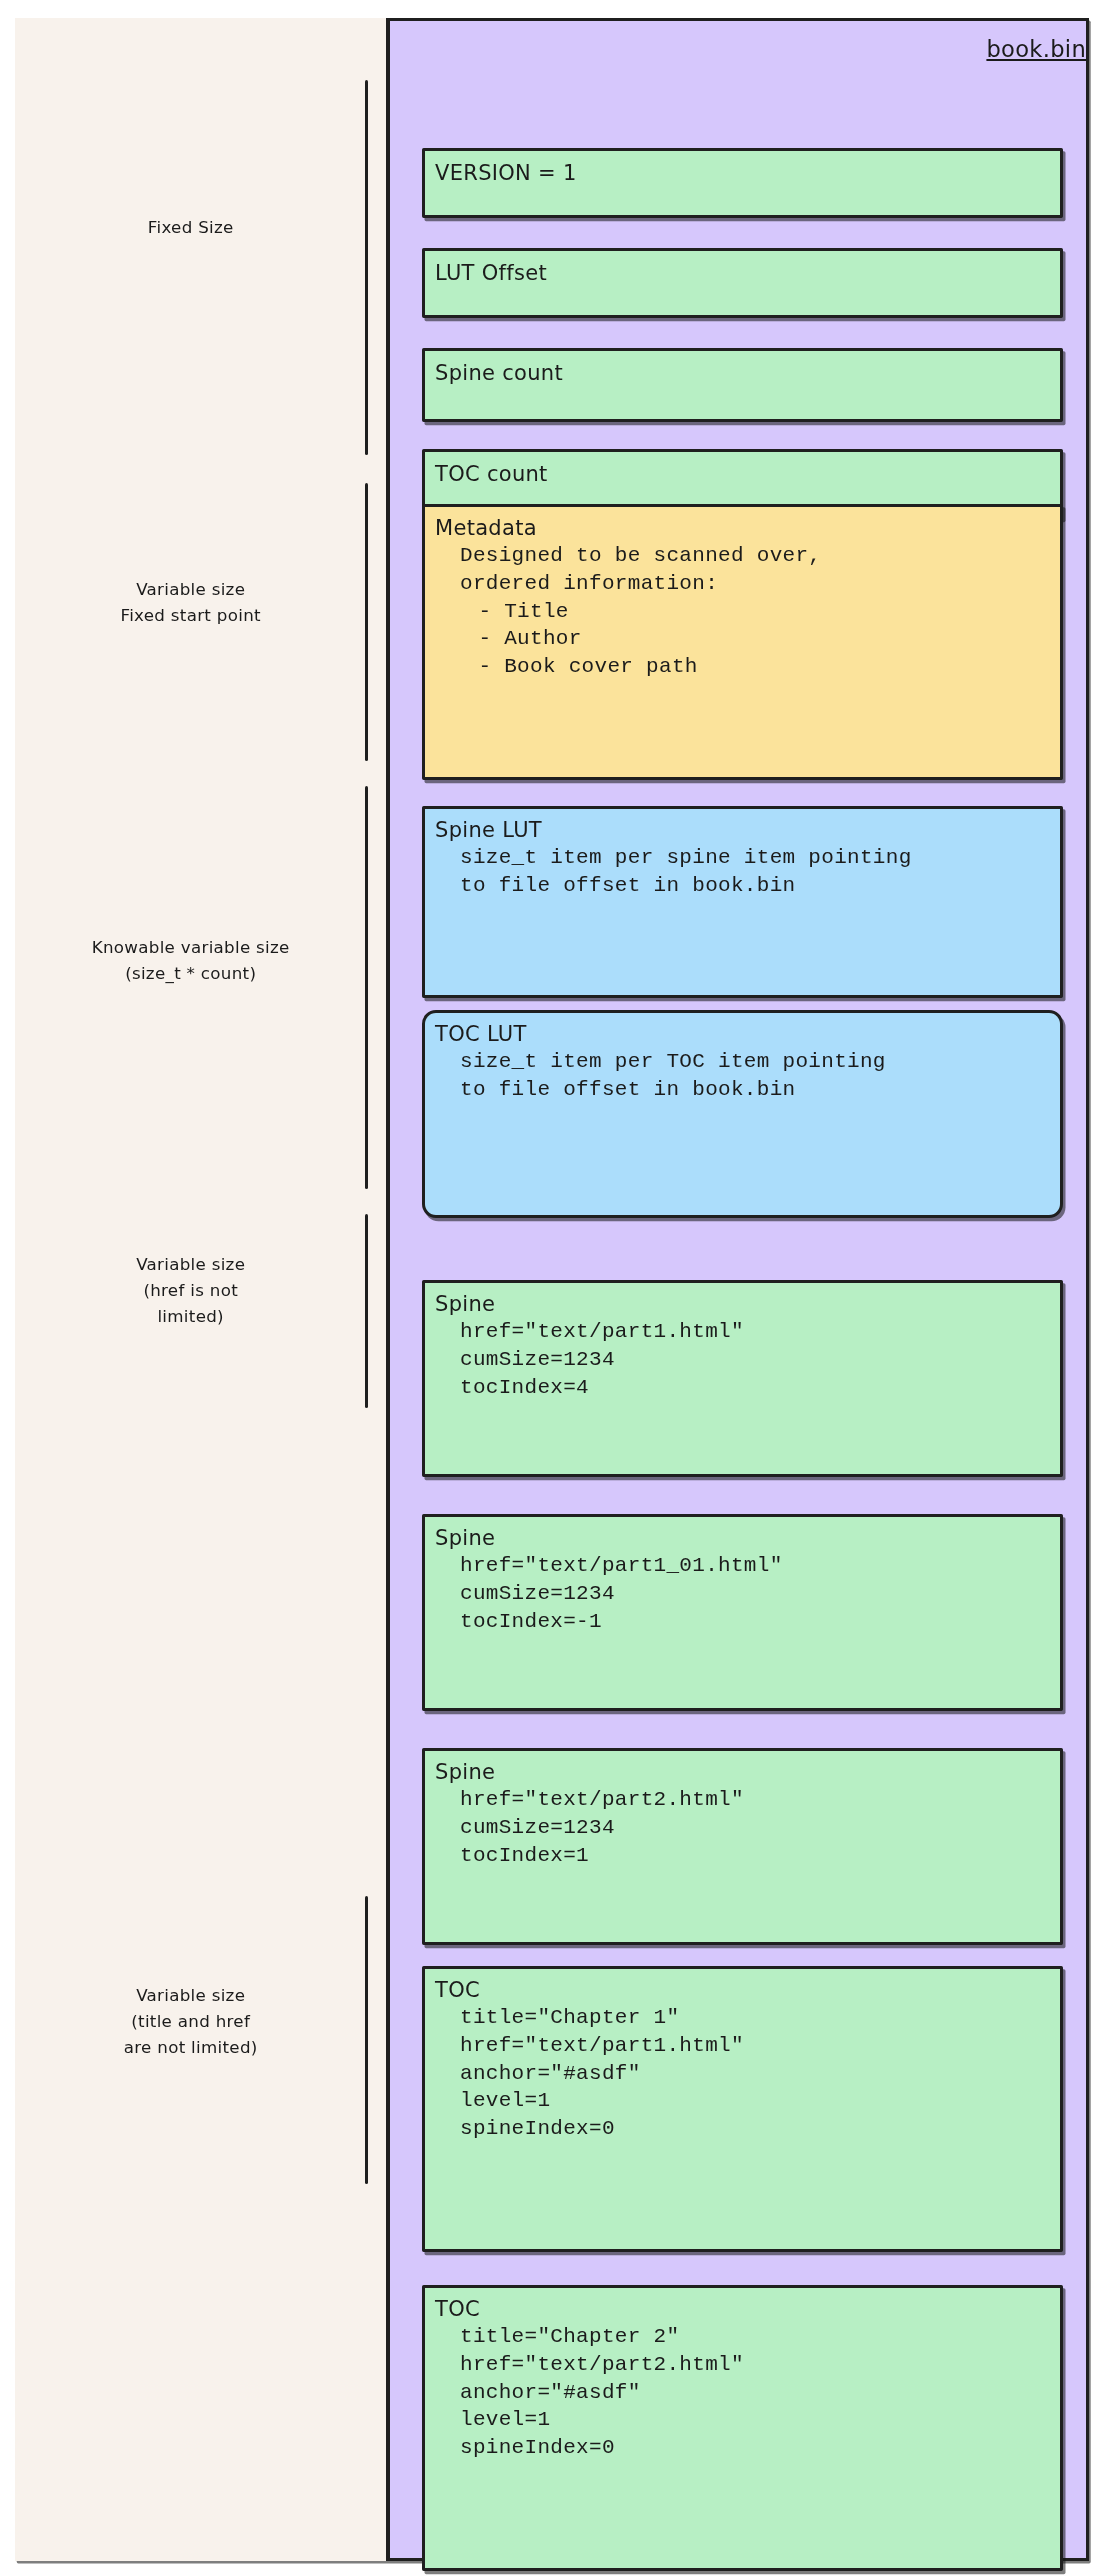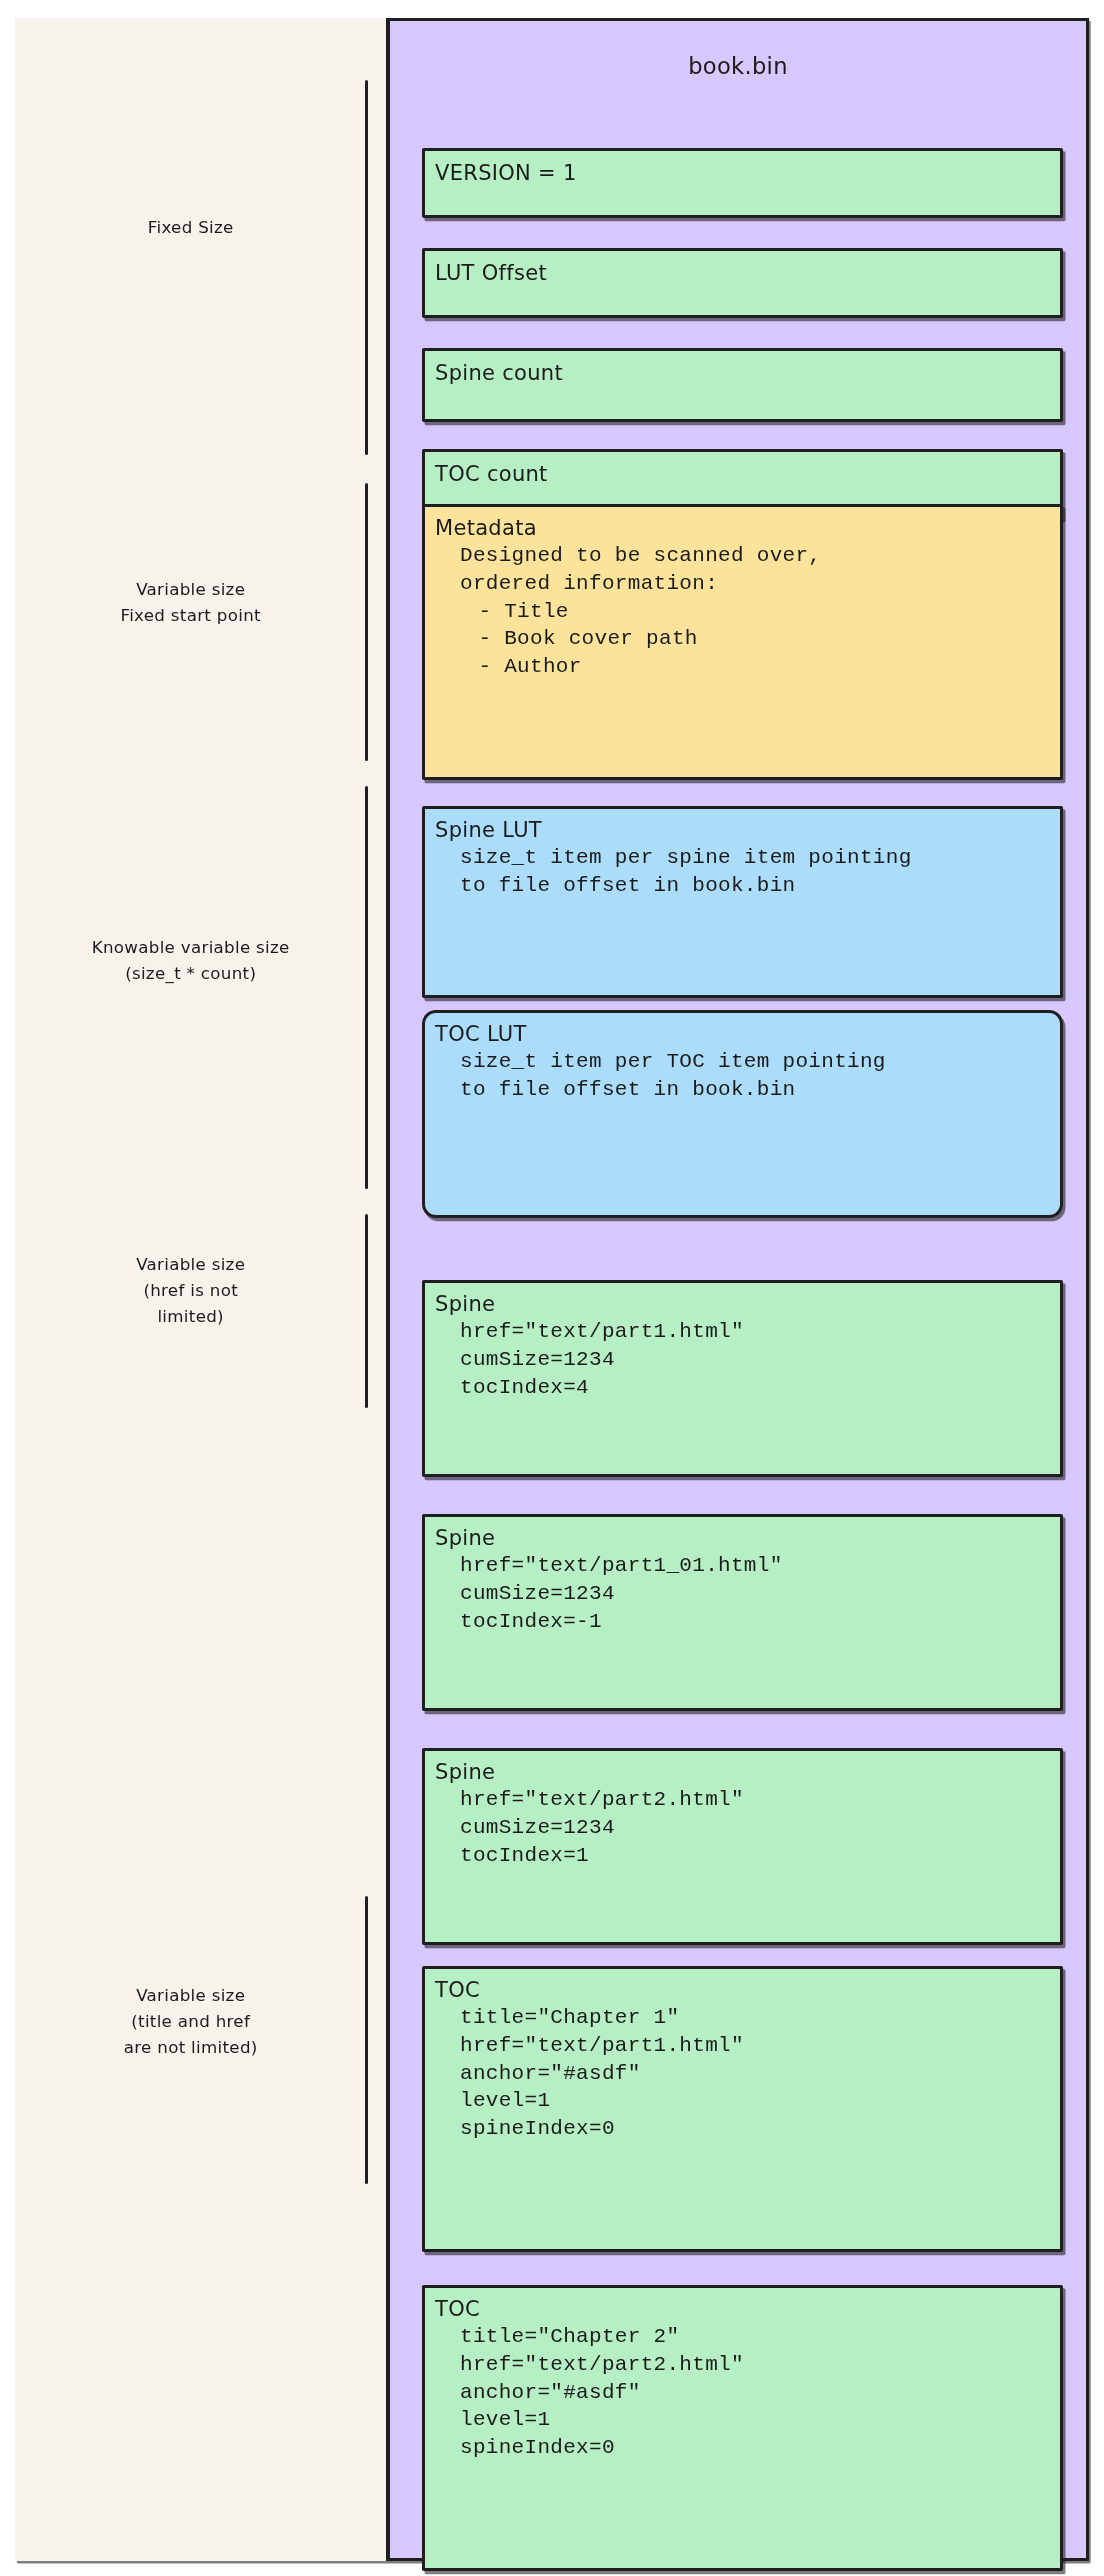--- a/index.html
+++ b/index.html
@@ -50,27 +50,28 @@
     height: 2543px;
     background: #d6c7fc;
     border-left: 4.2px solid #1f1f1f;
     border-top: 3.3px solid #1f1f1f;
     border-right: 3.3px solid #1f1f1f;
     border-bottom: 3.3px solid #1f1f1f;
   }
 
   .file-title {
     width: 100%;
-    text-align: center;
+    text-align: right;
     font-family: "DejaVu Sans", sans-serif;
     font-size: 22.6px;
     color: #1b1b1b;
     letter-spacing: 0.5px;
-    padding-top: 32px;
+    padding-top: 15px;
     height: 57px;
+    text-decoration: underline;
   }
 
   
   .hand {
     font-family: "DejaVu Sans", sans-serif;
     color: #1b1b1b;
     letter-spacing: 0.3px;
   }
 
   
@@ -170,22 +171,22 @@
         </div>
         <div class="box green simple" style="top: 380px; height: 70px;">
           <div class="box-title hand">TOC count</div>
         </div>
         <div class="box yellow" style="top: 483px; height: 276px;">
           <div class="box-title hand">Metadata</div>
           <div class="box-lines">
             <div class="box-line hand">Designed to be scanned over,</div>
             <div class="box-line hand">ordered information:</div>
             <div class="box-line hand sub">- Title</div>
+            <div class="box-line hand sub">- Author</div>
             <div class="box-line hand sub">- Book cover path</div>
-            <div class="box-line hand sub">- Author</div>
           </div>
         </div>
         <div class="box blue" style="top: 785px; height: 192px;">
           <div class="box-title hand">Spine LUT</div>
           <div class="box-lines">
             <div class="box-line hand">size_t item per spine item pointing</div>
             <div class="box-line hand">to file offset in book.bin</div>
           </div>
         </div>
         <div class="box blue" style="top: 989px; height: 208px; border-radius: 14px;">

